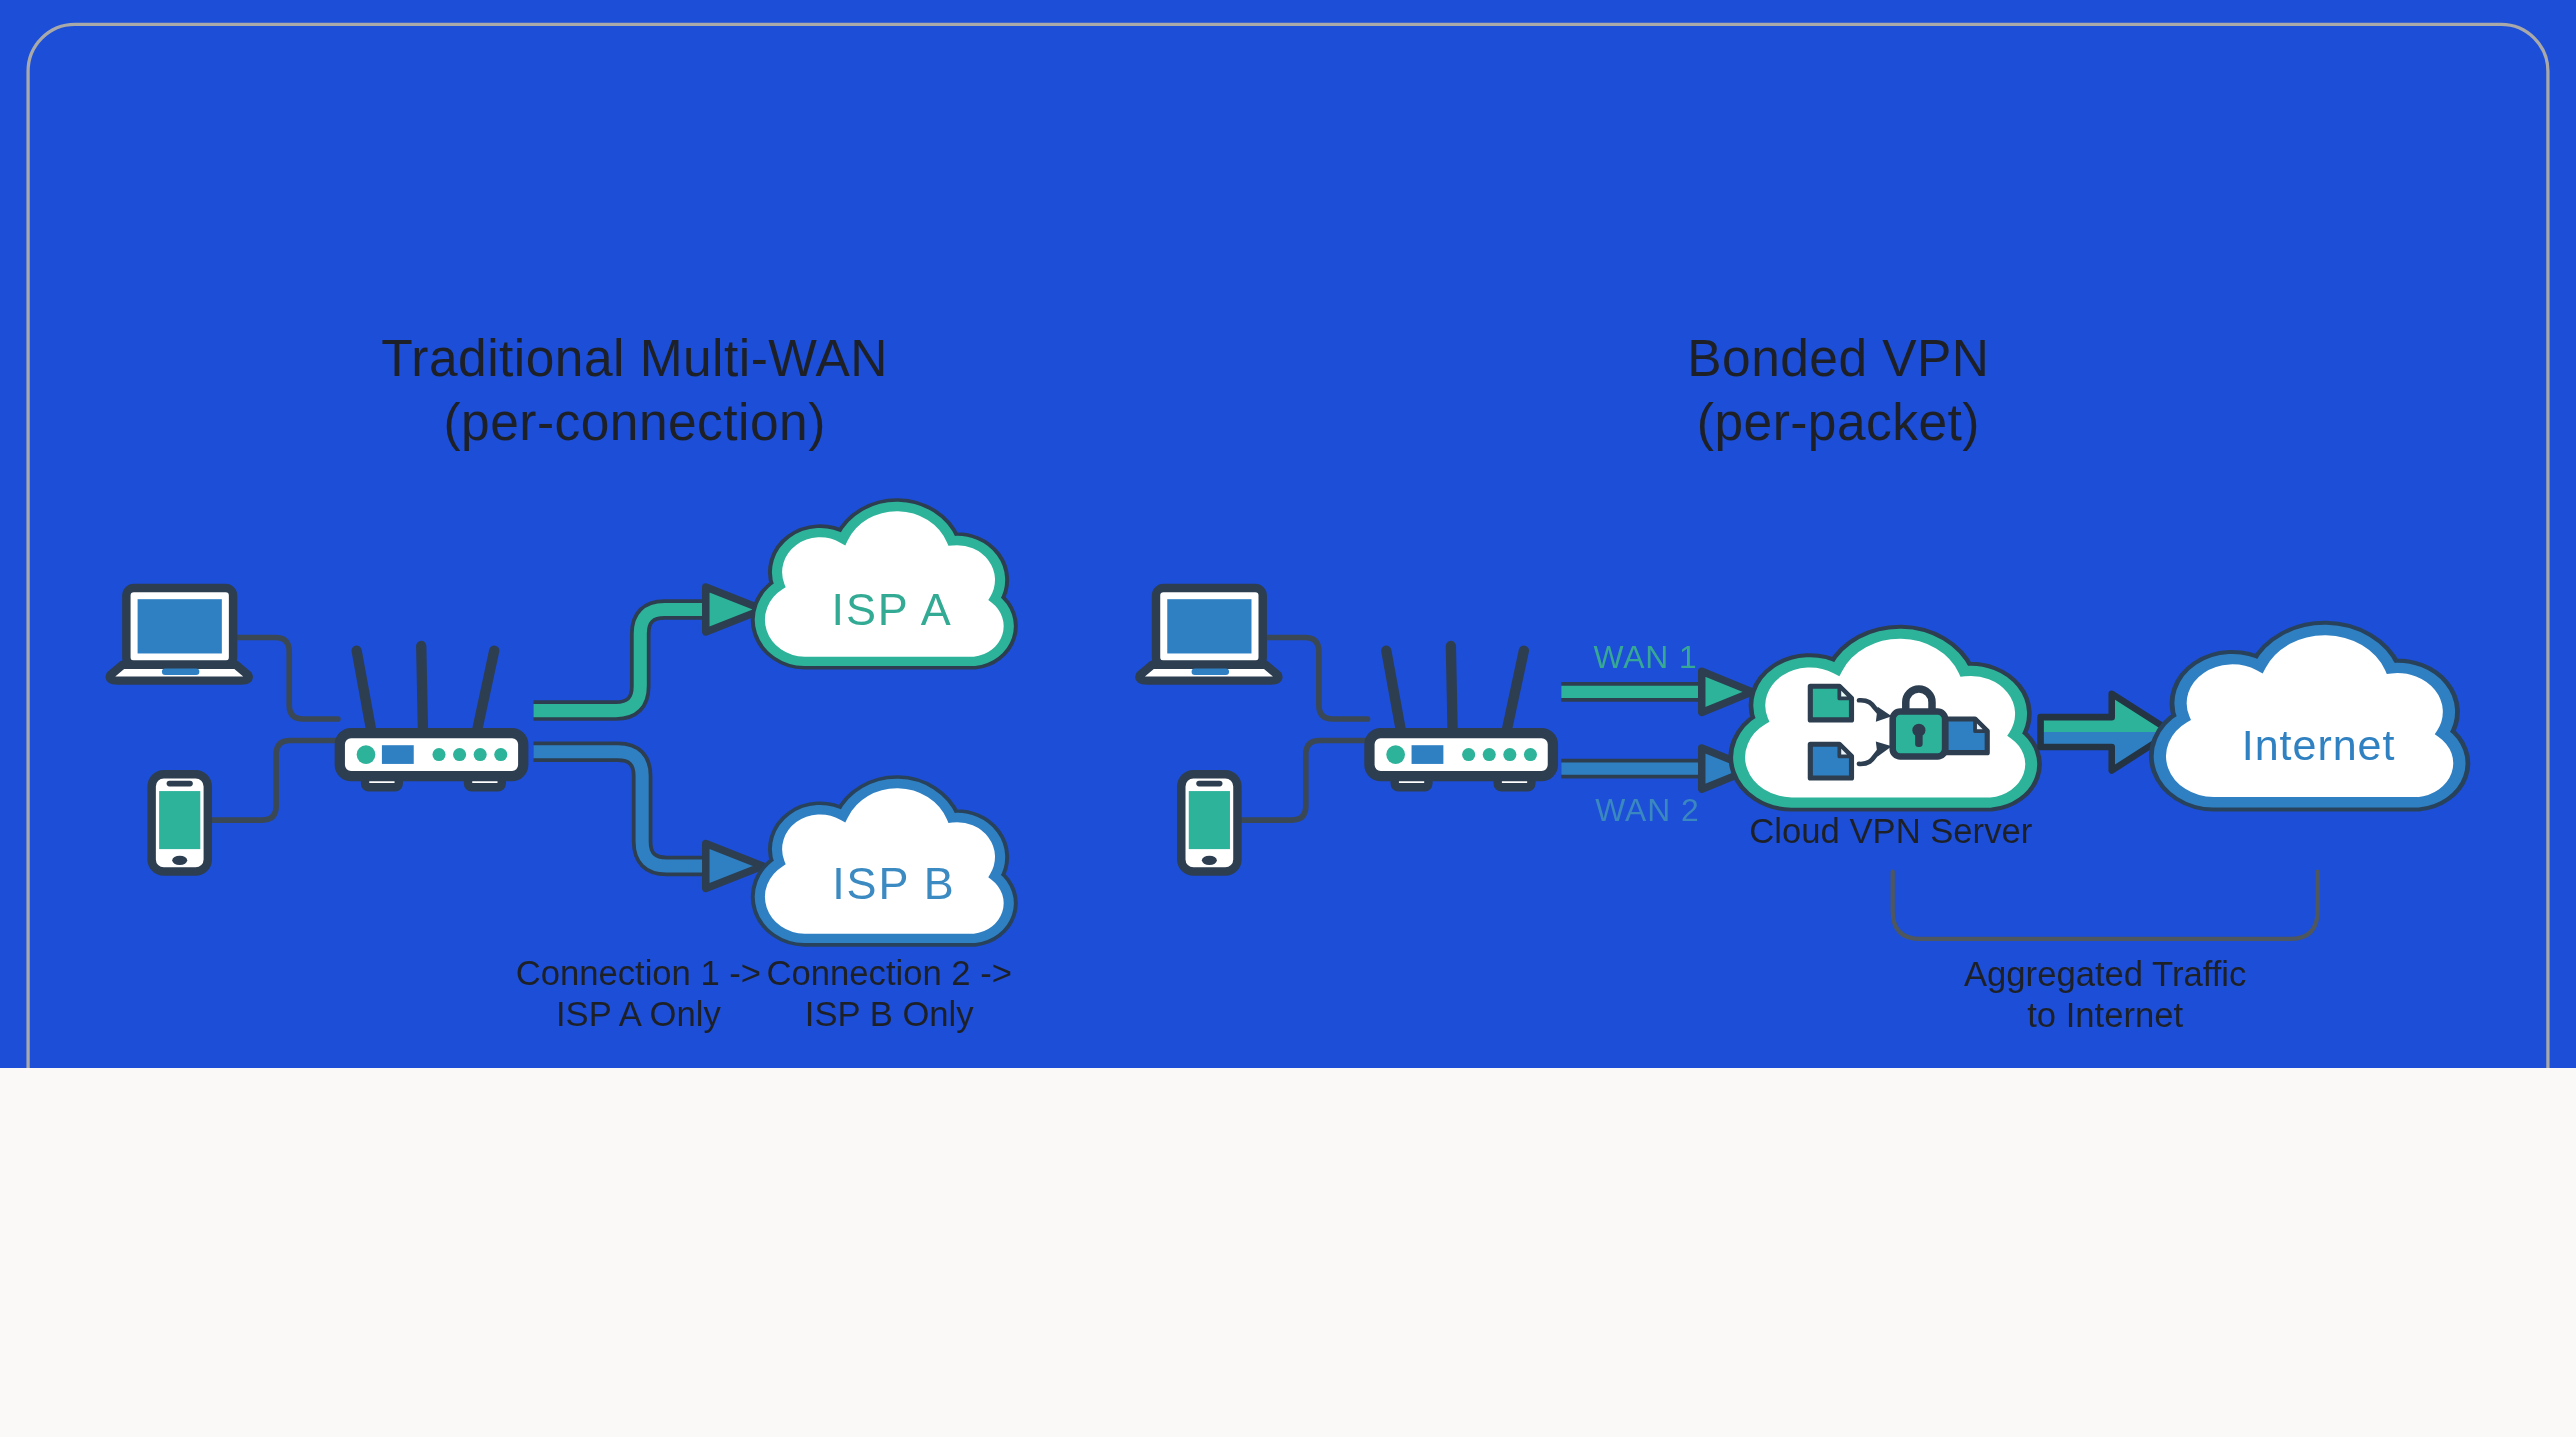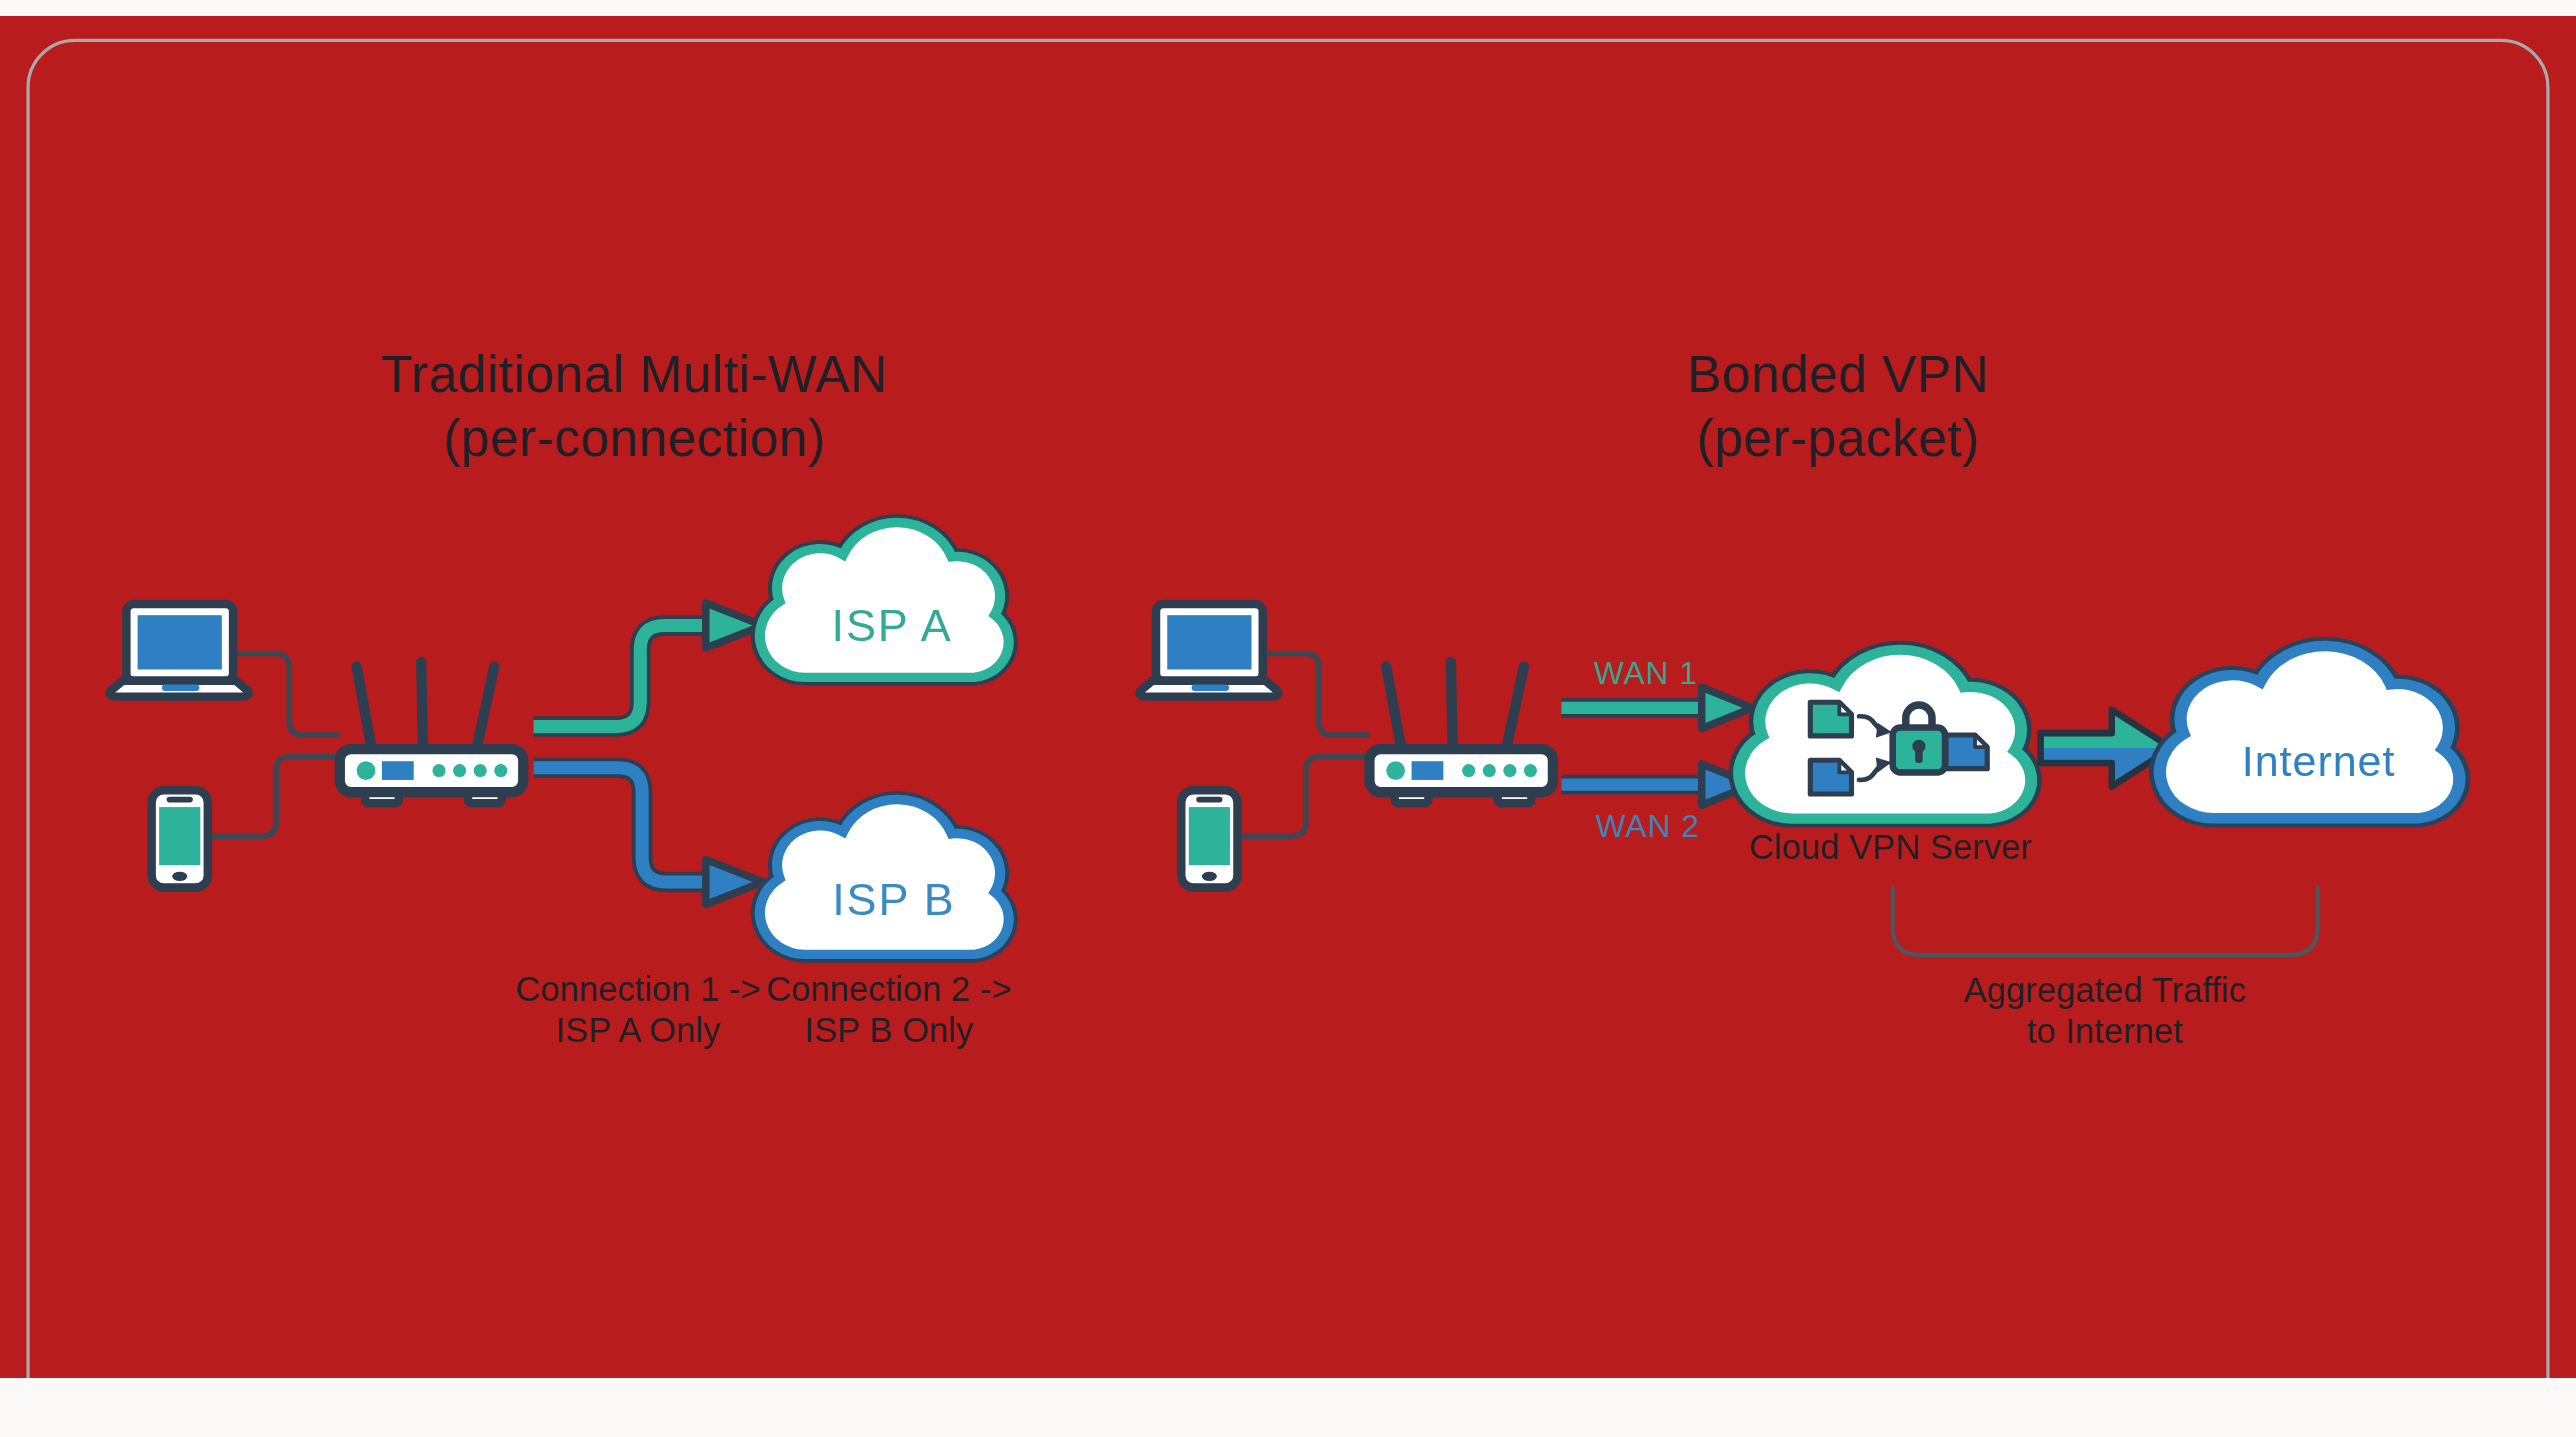--- a/index.html
+++ b/index.html
@@ -1,17 +1,17 @@
 <!DOCTYPE html>
 <html style="font-size:15px"><head>
 <meta charset="utf-8">
 <style>
   html,body{margin:0;padding:0;background:#faf9f7;}
-  .stage{position:relative;width:2576px;height:1362px;background:#b91c1c;overflow:hidden;
-         font-family:"Liberation Sans", sans-serif;margin-top:16px;}
+  .stage{position:relative;width:2576px;height:1068px;background:#1d4ed8;overflow:hidden;
+         font-family:"Liberation Sans", sans-serif;}
   svg{position:absolute;left:0;top:0;}
   text{font-family:"Liberation Sans", sans-serif;fill:#1d2127;}
   .title{font-size:55px;letter-spacing:.5px;}
   .caption{font-size:37px;}
   .cloud-label-teal{font-size:48px;fill:#33ab94;letter-spacing:2px;}
   .cloud-label-blue{font-size:48px;fill:#3b8ac2;letter-spacing:2px;}
   .internet-label{font-size:46px;fill:#2f81c2;letter-spacing:1px;}
   .wan1{font-size:34px;fill:#36a893;letter-spacing:1px;}
   .wan2{font-size:34px;fill:#3a88bf;letter-spacing:1px;}
   .mid{text-anchor:middle;}

